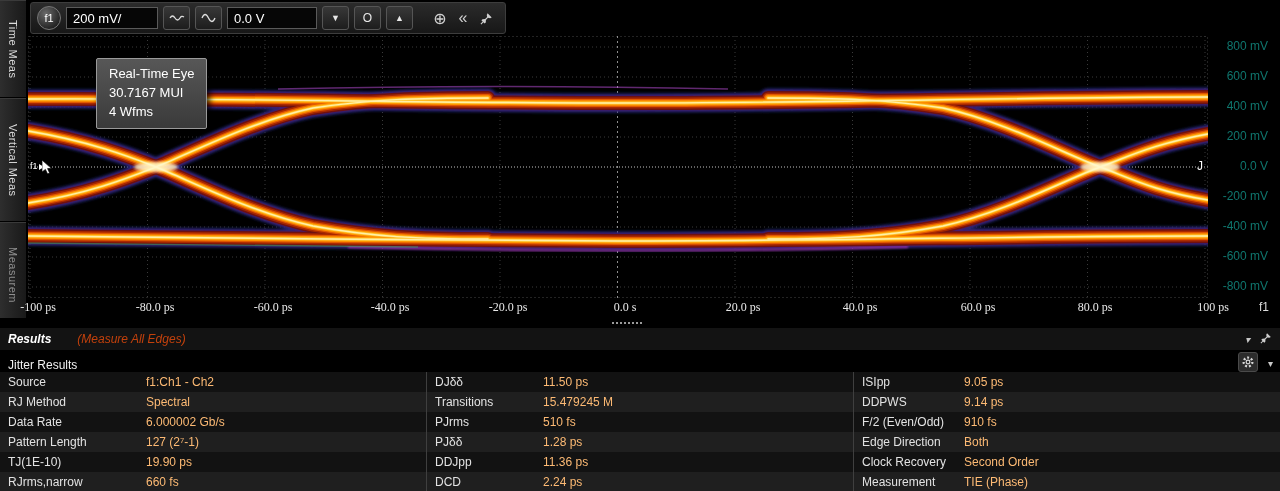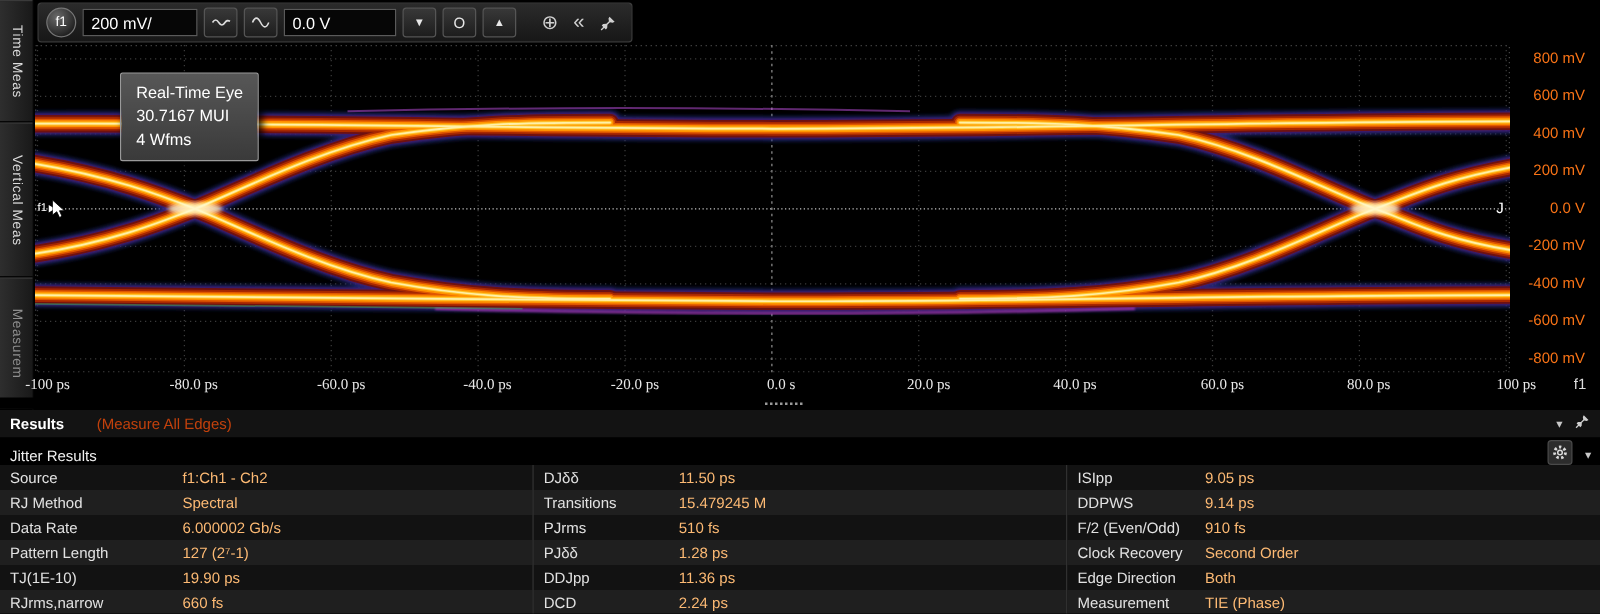--- a/index.html
+++ b/index.html
@@ -30,36 +30,36 @@
   .tbtn.small-glyph{font-size:9px}.tbtn.letter{font-size:12px}
   .flaticon{color:#d0d0d0;font-size:16px;cursor:pointer;display:grid;place-items:center;
             width:18px;height:22px;background:none;border:none;}
   .sep8{width:8px}
 
   
   .plot{position:absolute;left:28px;top:36px;width:1180px;height:262px;background:#000;}
   .tooltip{position:absolute;left:96px;top:58px;padding:6px 12px;background:linear-gradient(#575757,#3a3a3a);
            border:1px solid #9a9a9a;border-radius:2px;box-shadow:3px 3px 6px rgba(0,0,0,.8);
            font-size:13px;line-height:1.45;color:#fff;z-index:5;}
-  .ylab{position:absolute;left:1206px;width:62px;text-align:right;font-size:12px;color:#f97316;height:16px;}
+  .ylab{position:absolute;left:1206px;width:62px;text-align:right;font-size:12px;color:#0f766e;height:16px;}
   .xlab{position:absolute;top:300px;width:70px;text-align:center;font-size:12px;color:#e8e8e8;font-family:Liberation Serif, serif;}
   .axis-f1{position:absolute;left:1252px;top:300px;font-size:12px;color:#dcdcdc;width:24px;text-align:center;}
   .gmark{position:absolute;left:30px;top:161px;font-size:9px;color:#fff;z-index:4;}
   .gmark:after{content:"";display:inline-block;margin-left:1px;border-left:5px solid #fff;
                border-top:3px solid transparent;border-bottom:3px solid transparent;vertical-align:middle;}
   .cursor{position:absolute;left:42px;top:160px;z-index:6;}
   .rmark{position:absolute;left:1197px;top:159px;font-size:12px;color:#fff;z-index:4;}
 
   
   .splitter{position:absolute;left:0;top:318px;width:1280px;height:9px;background:#000;cursor:row-resize;}
   .grip{position:absolute;left:612px;top:4px;width:30px;border-top:2px dotted #9a9a9a;}
 
   
   .results{position:absolute;left:0;top:328px;width:1280px;height:163px;background:#000;}
-  .res-header{position:relative;height:22px;background:#131313;display:flex;align-items:center;padding:0 8px;}
+  .res-header{position:relative;height:22px;background:#131313;display:flex;align-items:center;padding:0 8px;font-style:italic;}
   .res-title{font-size:12px;font-weight:bold;color:#fff;}
   .res-sub{font-size:12px;color:#c2410c;margin-left:26px;}
   .res-hicons{position:absolute;right:8px;top:0;height:22px;display:flex;align-items:center;gap:10px;}
   .dd-arrow{color:#c8c8c8;font-size:10px;cursor:pointer;}
   .res-section{position:relative;height:22px;display:flex;align-items:flex-end;padding:0 8px;background:#000;}
   .sec-title{font-size:12px;color:#f0f0f0;}
   .gearbtn{position:absolute;right:22px;top:2px;width:18px;height:18px;background:#2c2c2c;
            border:1px solid #4a4a4a;border-radius:3px;display:grid;place-items:center;cursor:pointer;}
   .gear-dd{position:absolute;right:7px;top:8px;}
 
@@ -302,28 +302,28 @@
         </div>
         <div class="rt-row">
           <span class="rt-label">DDPWS</span>
           <span class="rt-value">9.14 ps</span>
         </div>
         <div class="rt-row">
           <span class="rt-label">F/2 (Even/Odd)</span>
           <span class="rt-value">910 fs</span>
         </div>
         <div class="rt-row">
+          <span class="rt-label">Edge Direction</span>
+          <span class="rt-value">Both</span>
+        </div>
+        <div class="rt-row">
           <span class="rt-label">Clock Recovery</span>
           <span class="rt-value">Second Order</span>
         </div>
         <div class="rt-row">
-          <span class="rt-label">Edge Direction</span>
-          <span class="rt-value">Both</span>
-        </div>
-        <div class="rt-row">
           <span class="rt-label">Measurement</span>
           <span class="rt-value">TIE (Phase)</span>
         </div>
       </div>
     </div>
   </div>
 
 </div>
 
 </body></html>

